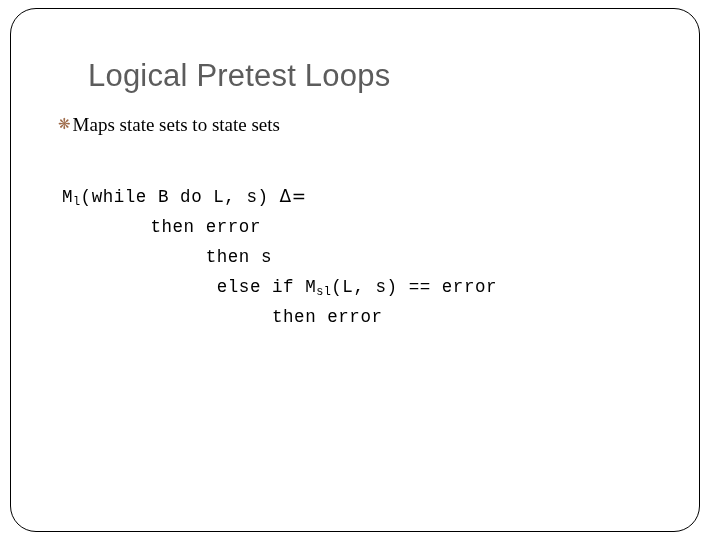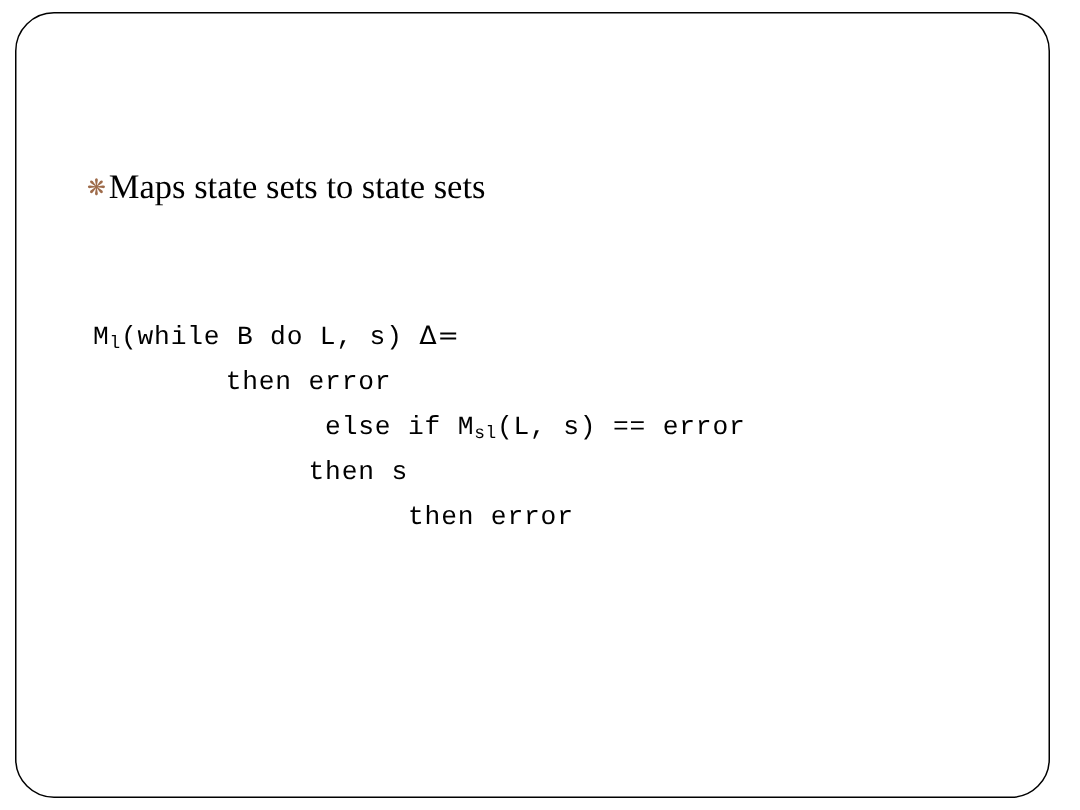--- a/index.html
+++ b/index.html
@@ -65,32 +65,31 @@
     font-family: "DejaVu Sans", sans-serif;
     font-size: 15px;
     line-height: 22px;
     color: #9e6b4a;
     margin-right: 2px;
     transform: translateY(-2px);
     display: inline-block;
   }
   #bullet-text {
     font-family: "Liberation Serif", serif;
-    font-size: 23px;
+    font-size: 19px;
     line-height: 26px;
     color: #000000;
   }
 
   
   #code-block {
     position: absolute;
     left: 62px;
     top: 181px;
     width: 620px;
-    margin-top: 28px;
   }
   .code-line {
     font-family: "Liberation Mono", "DejaVu Sans Mono", monospace;
     font-size: 17.5px;
     line-height: 30px;
     color: #000000;
     white-space: pre;
     letter-spacing: 0.55px;
   }
   .code-line sub {
@@ -104,27 +103,28 @@
     font-size: 17px;
   }
 </style>
 </head>
 <body>
 
 <div id="slide">
 
   <div id="slide-frame"></div>
 
+  <div id="title" style="color: rgb(92, 92, 92);">Logical Pretest Loops</div>
 
   <div id="bullet-line">
     <span id="bullet-marker" style="color: rgb(158, 107, 74);">❋</span>
     <span id="bullet-text">Maps state sets to state sets</span>
   </div>
 
   <div id="code-block">
       <div class="code-line"><span>M</span><sub>l</sub><span>(while B do L, s) </span><span class="delta">Δ=</span></div>
       <div class="code-line">        <span>then error</span></div>
+      <div class="code-line">             <span>then s</span></div>
       <div class="code-line">              <span>else if M</span><sub>sl</sub><span>(L, s) == error</span></div>
-      <div class="code-line">             <span>then s</span></div>
       <div class="code-line">                   <span>then error</span></div>
     </div>
 
 </div>
 
 </body></html>

